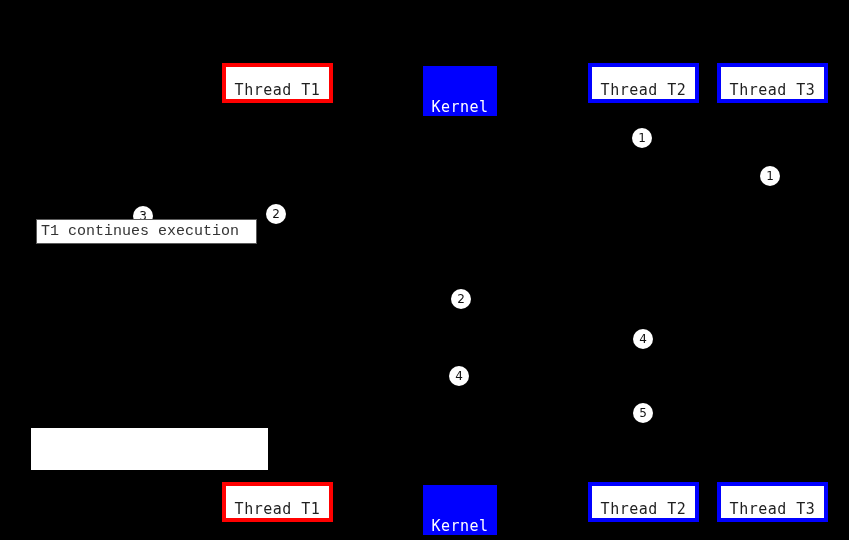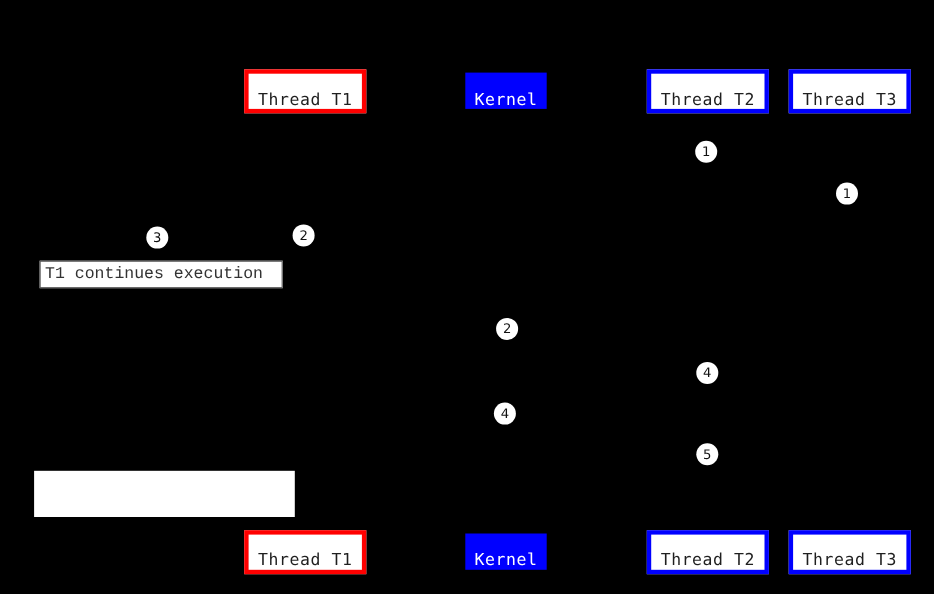--- a/index.html
+++ b/index.html
@@ -28,21 +28,21 @@
   .box.thread {
     width: 111px;
     height: 40px;
     background: #fff;
     color: #1f1f1f;
   }
   .box.red-border  { border: 4px solid var(--red, #ff0000); }
   .box.blue-border { border: 4px solid var(--blue, #0000ff); }
   .box.kernel {
     width: 74px;
-    height: 33px;
+    height: 50px;
     background: var(--blue, #0000ff);
     color: #ffffff;
   }
   
   .t1-top  { left: 222px; top: 63px; }
   .k-top   { left: 423px; top: 66px; }
   .t2-top  { left: 588px; top: 63px; }
   .t3-top  { left: 717px; top: 63px; }
   
   .t1-bot  { left: 222px; top: 482px; }
@@ -60,21 +60,21 @@
     font-family: "DejaVu Sans", sans-serif;
     font-size: 12px;
     display: flex;
     align-items: center;
     justify-content: center;
     line-height: 1;
   }
   .note {
     position: absolute;
     left: 36px;
-    top: 237px;
+    top: 219px;
     width: 221px;
     height: 25px;
     box-sizing: border-box;
     background: #fff;
     border: 1px solid #5a5a5a;
     color: #333;
     font-family: "Liberation Mono", "DejaVu Sans Mono", monospace;
     font-size: 15px;
     display: flex;
     align-items: center;

